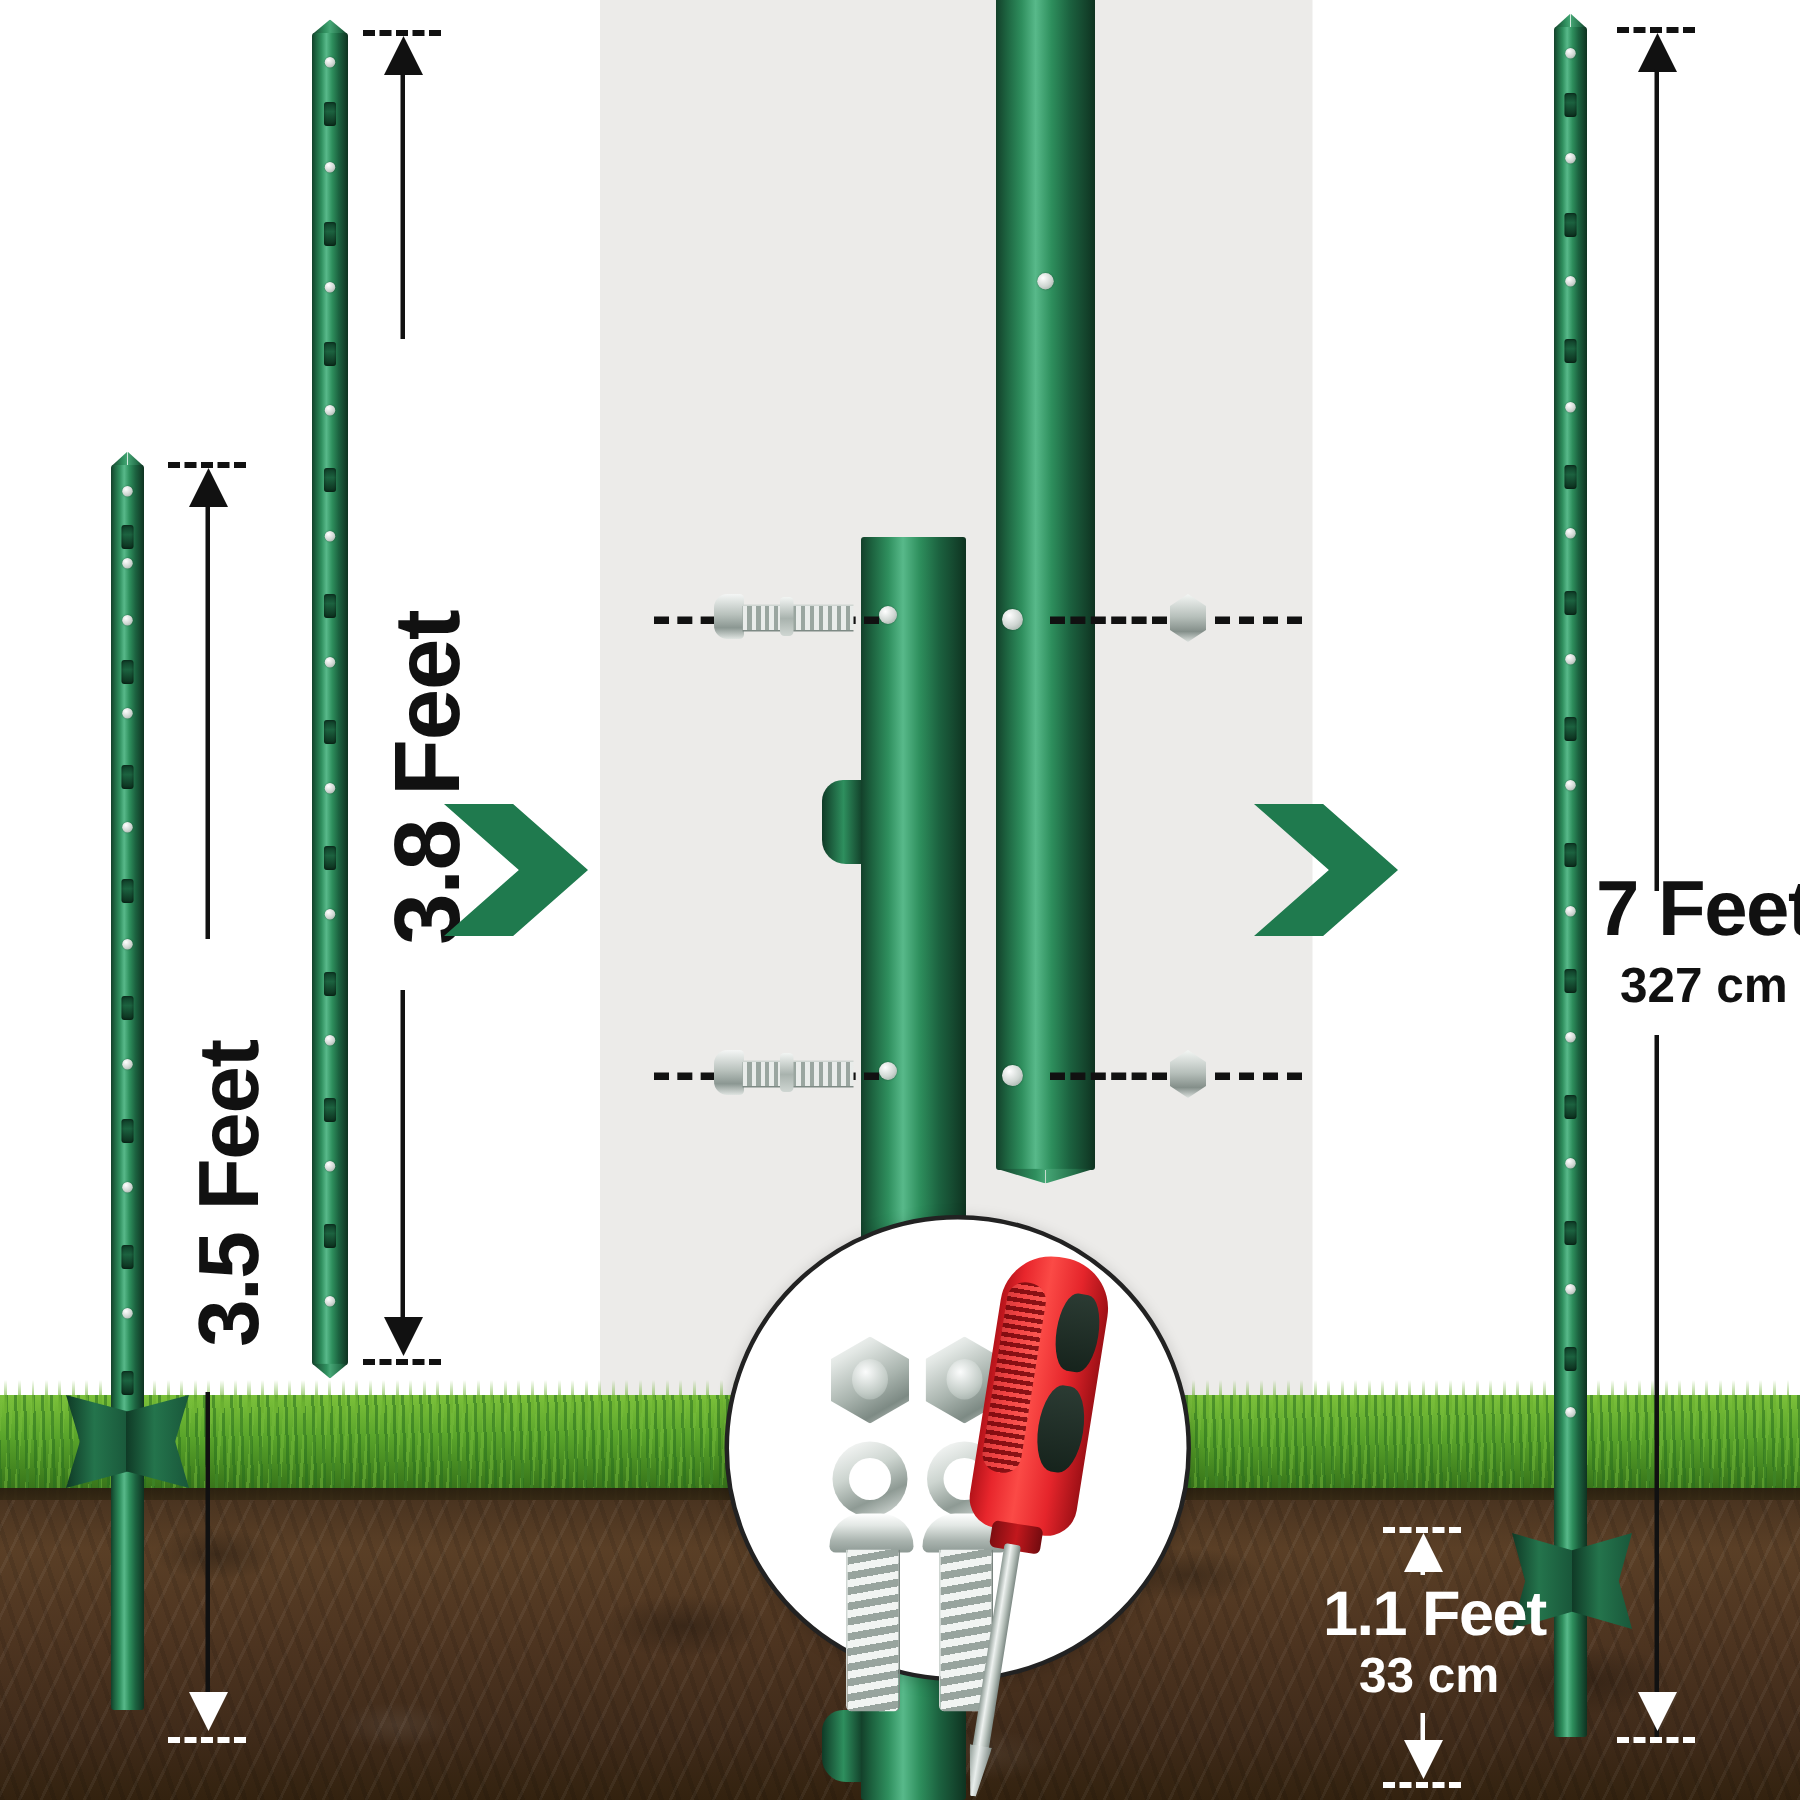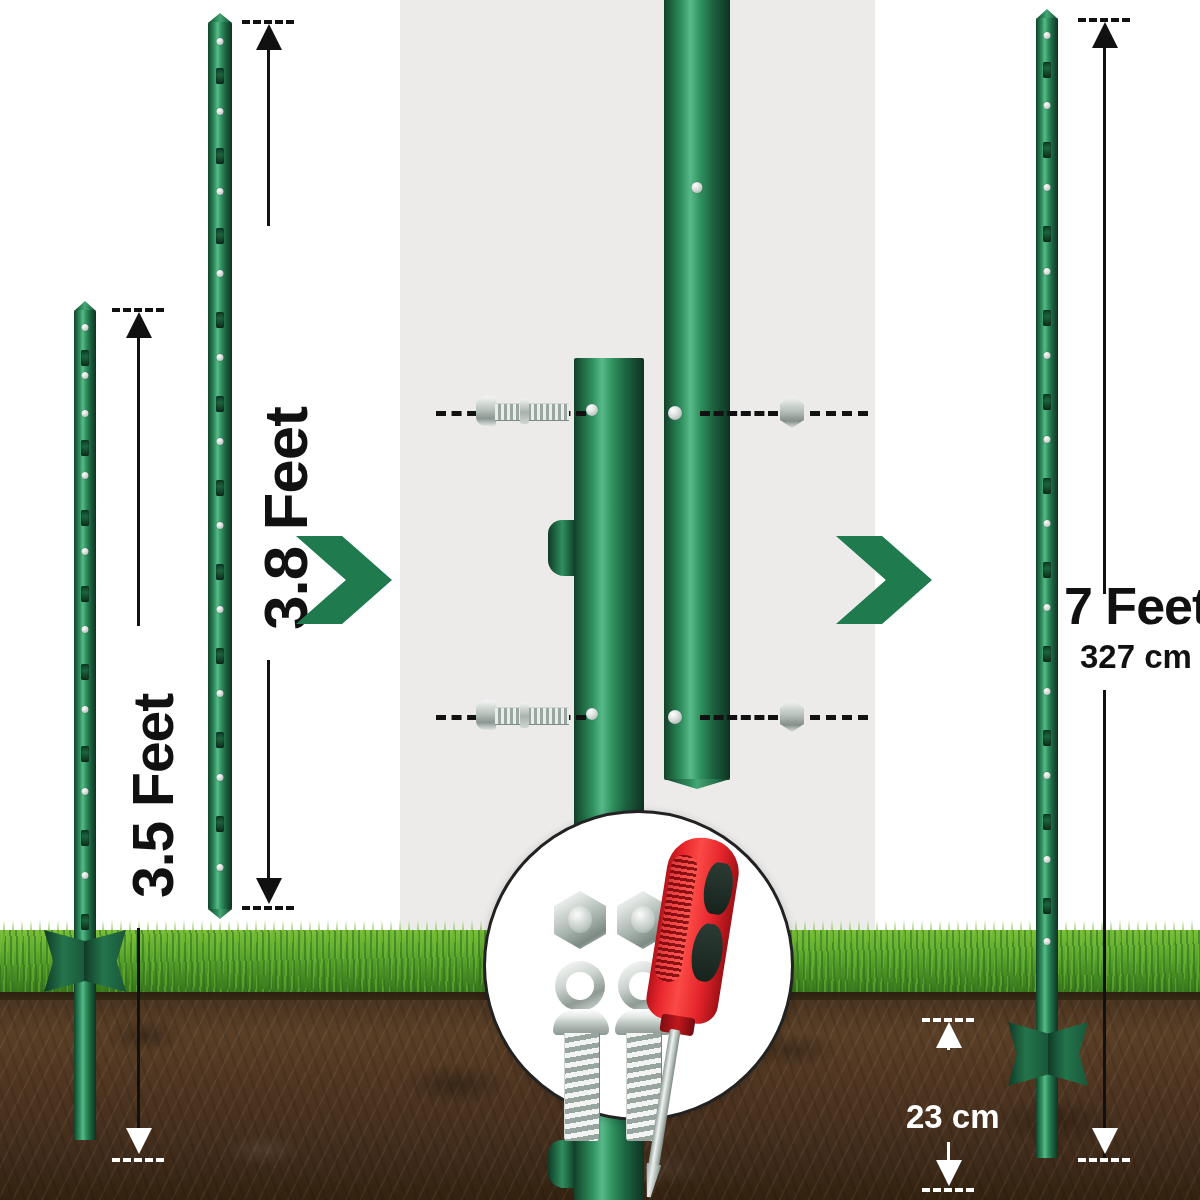--- a/index.html
+++ b/index.html
@@ -404,18 +404,19 @@
   <div class="vline" style="left:1103px;top:46px;height:548px;"></div>
   <div class="label" style="left:1064px;top:576px;font-size:52px;">7 Feet</div>
   <div class="label" style="left:1080px;top:638px;font-size:33px;font-weight:700;letter-spacing:0;">327 cm</div>
   <div class="vline" style="left:1103px;top:690px;height:468px;"></div>
   <div class="arrow-dn white" style="left:1092px;top:1128px;"></div>
   <div class="dash-h white" style="left:1078px;top:1158px;width:52px;"></div>
 
   <div class="dash-h white" style="left:922px;top:1018px;width:52px;"></div>
   <div class="arrow-up white" style="left:936px;top:1022px;"></div>
   <div class="vline white" style="left:947px;top:1044px;height:6px;"></div>
-  <div class="label white" style="left:906px;top:1098px;font-size:33px;letter-spacing:0;">23 cm</div>
+  <div class="label white" style="left:882px;top:1052px;font-size:42px;">1.1 Feet</div>
+  <div class="label white" style="left:906px;top:1098px;font-size:33px;letter-spacing:0;">33 cm</div>
   <div class="vline white" style="left:947px;top:1142px;height:22px;"></div>
   <div class="arrow-dn white" style="left:936px;top:1160px;"></div>
   <div class="dash-h white" style="left:922px;top:1188px;width:52px;"></div>
 
 </div>
 
 </body></html>

